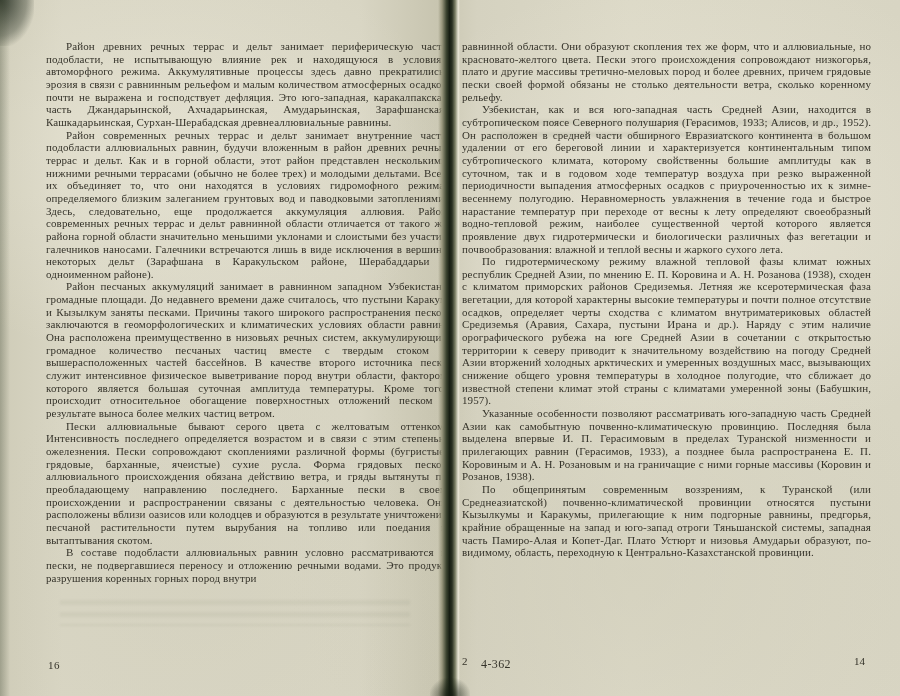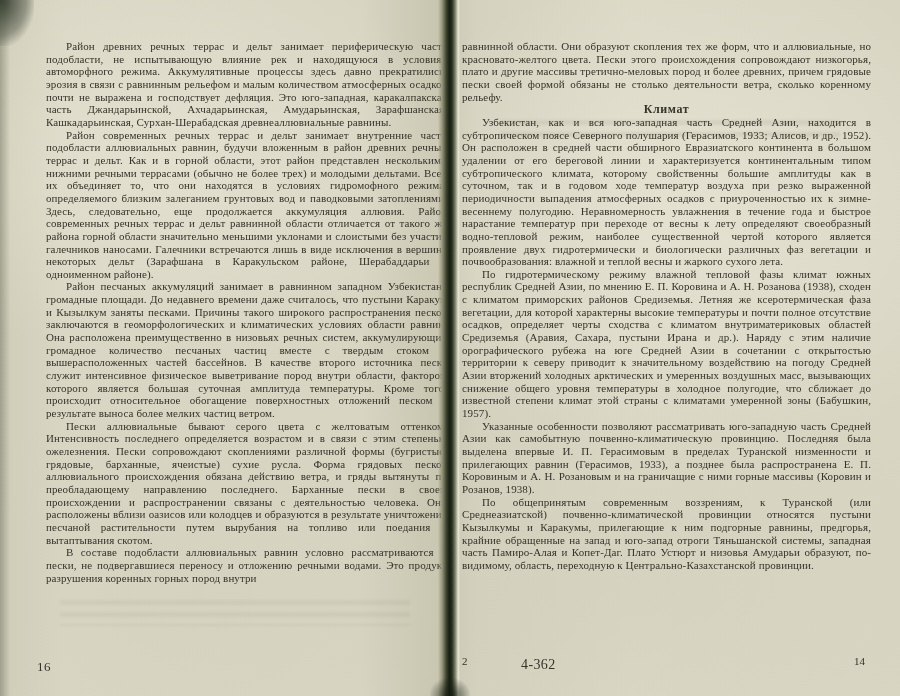--- a/index.html
+++ b/index.html
@@ -77,32 +77,32 @@
   .section-heading {
     margin: 13px 0 11px 0;
     font-size: 12px;
     font-weight: bold;
     text-align: center;
     text-indent: 0;
     letter-spacing: 0.6px;
   }
   .page-number-left {
     position: absolute;
-    left: 37px; top: 659px;
-    font-size: 13px;
+    left: 48px; top: 659px;
+    font-size: 11px;
     letter-spacing: 0.5px;
   }
   .page-footer {
     position: absolute;
     left: 462px; top: 655px;
     width: 409px;
     font-size: 11px;
   }
   .signature-mark { position: absolute; left: 0; top: 0; }
-  .signature-code { position: absolute; left: 19px; top: 2px; font-size: 14px; letter-spacing: 0.4px; margin-left: 40px; }
+  .signature-code { position: absolute; left: 19px; top: 2px; font-size: 12px; letter-spacing: 0.4px; }
   .page-number-right { position: absolute; right: 6px; top: 0; }
   
   .ghost {
     position: absolute;
     pointer-events: none;
     background: repeating-linear-gradient(180deg, rgba(120,122,100,0.12) 0 5px, rgba(120,122,100,0) 5px 12px);
     filter: blur(1px);
   }
   .ghost-1 { left: 500px; top: 120px; width: 340px; height: 22px; }
   .ghost-2 { left: 60px;  top: 600px; width: 350px; height: 26px; opacity: .7; }
@@ -124,21 +124,20 @@
 
   <div class="gutter"></div>
   <div class="gutter-bottom"></div>
   <div class="corner-shadow"></div>
   <div class="edge-left"></div>
   <div class="ghost ghost-1"></div>
   <div class="ghost ghost-2"></div>
 
   <div class="page page-right">
     <p>равнинной области. Они образуют скопления тех же форм, что и аллювиальные, но красновато-желтого цвета. Пески этого происхождения сопровождают низкогорья, плато и другие массивы третично-меловых пород и более древних, причем грядовые пески своей формой обязаны не столько деятельности ветра, сколько коренному рельефу.</p>
-    <p class="section-heading">Климат</p>
     <p class="indent">Узбекистан, как и вся юго-западная часть Средней Азии, находится в субтропическом поясе Северного полушария (Герасимов, 1933; Алисов, и др., 1952). Он расположен в средней части обширного Евразиатского континента в большом удалении от его береговой линии и характеризуется континентальным типом субтропического климата, которому свойственны большие амплитуды как в суточном, так и в годовом ходе температур воздуха при резко выраженной периодичности выпадения атмосферных осадков с приуроченностью их к зимне-весеннему полугодию. Неравномерность увлажнения в течение года и быстрое нарастание температур при переходе от весны к лету определяют своеобразный водно-тепловой режим, наиболее существенной чертой которого является проявление двух гидротермически и биологически различных фаз вегетации и почвообразования: влажной и теплой весны и жаркого сухого лета.</p>
     <p class="indent">По гидротермическому режиму влажной тепловой фазы климат южных республик Средней Азии, по мнению Е. П. Коровина и А. Н. Розанова (1938), сходен с климатом приморских районов Средиземья. Летняя же ксеротермическая фаза вегетации, для которой характерны высокие температуры и почти полное отсутствие осадков, определяет черты сходства с климатом внутриматериковых областей Средиземья (Аравия, Сахара, пустыни Ирана и др.). Наряду с этим наличие орографического рубежа на юге Средней Азии в сочетании с открытостью территории к северу приводит к значительному воздействию на погоду Средней Азии вторжений холодных арктических и умеренных воздушных масс, вызывающих снижение общего уровня температуры в холодное полугодие, что сближает до известной степени климат этой страны с климатами умеренной зоны (Бабушкин, 1957).</p>
     <p class="indent">Указанные особенности позволяют рассматривать юго-западную часть Средней Азии как самобытную почвенно-климатическую провинцию. Последняя была выделена впервые И. П. Герасимовым в пределах Туранской низменности и прилегающих равнин (Герасимов, 1933), а позднее была распространена Е. П. Коровиным и А. Н. Розановым и на граничащие с ними горные массивы (Коровин и Розанов, 1938).</p>
     <p class="indent">По общепринятым современным воззрениям, к Туранской (или Среднеазиатской) почвенно-климатической провинции относятся пустыни Кызылкумы и Каракумы, прилегающие к ним подгорные равнины, предгорья, крайние обращенные на запад и юго-запад отроги Тяньшанской системы, западная часть Памиро-Алая и Копет-Даг. Плато Устюрт и низовья Амударьи образуют, по-видимому, область, переходную к Центрально-Казахстанской провинции.</p>
   </div>
 
   <div class="page-footer">
     <span class="signature-mark">2</span>
     <span class="signature-code">4-362</span>
     <span class="page-number-right">14</span>

